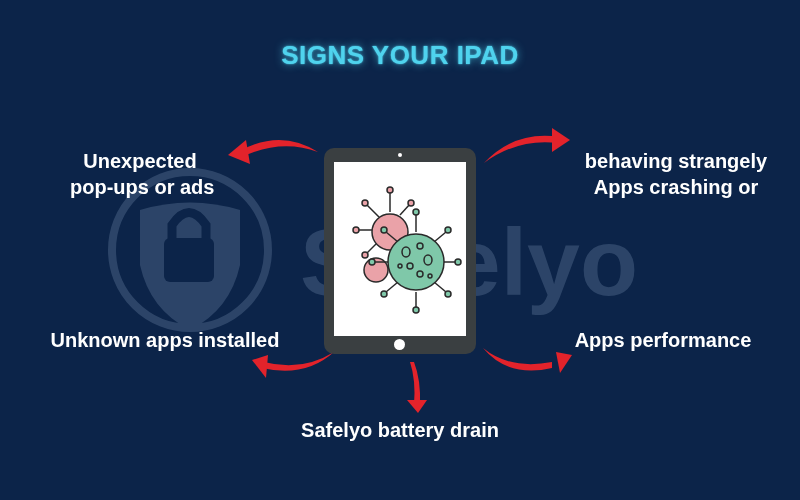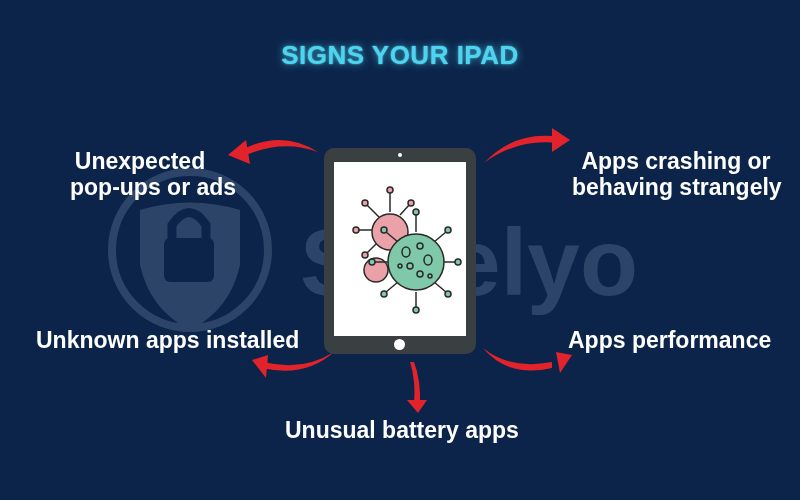--- a/index.html
+++ b/index.html
@@ -2,21 +2,21 @@
 <html><head>
 <meta charset="utf-8">
 <style>
   html, body { margin:0; padding:0; }
   body { width:800px; height:500px; background:#0c2449; overflow:hidden; position:relative;
          font-family:"Liberation Sans", "DejaVu Sans", sans-serif; }
   .title { position:absolute; left:0; width:800px; top:40px; text-align:center;
            color:#4fd3ee; font-weight:bold; font-size:26px; line-height:30px; letter-spacing:0.5px;
            text-shadow:0 0 8px rgba(79,211,238,0.7), 0 0 2px rgba(79,211,238,0.9); }
   .title div { display:block; }
-  .label { position:absolute; color:#ffffff; font-weight:bold; font-size:23px; line-height:26px; text-align:center; white-space:nowrap; }
+  .label { position:absolute; color:#ffffff; font-weight:bold; font-size:20px; line-height:26px; text-align:center; white-space:nowrap; }
   .watermark { position:absolute; left:0; top:0; width:800px; height:500px; pointer-events:none; }
   .tablet { position:absolute; left:324px; top:148px; width:152px; height:206px; background:#3a3f41; border-radius:10px; }
   .screen { position:absolute; left:10px; top:14px; width:132px; height:174px; background:#ffffff; }
   .cam { position:absolute; left:74px; top:5px; width:4px; height:4px; border-radius:50%; background:#ffffff; }
   .home { position:absolute; left:70px; top:191px; width:11px; height:11px; border-radius:50%; background:#ffffff; }
   svg.arrows { position:absolute; left:0; top:0; }
 </style>
 </head>
 <body>
 
@@ -117,18 +117,18 @@
     </svg>
   </div>
   <div class="home"></div>
 </div>
 
 <div class="label" style="left:70px; top:148px; width:140px;">
   <div>Unexpected</div>
   <div>pop-ups or ads</div>
 </div>
 <div class="label" style="left:572px; top:148px; width:208px;">
+  <div>behaving strangely</div>
   <div>Apps crashing or</div>
-  <div>behaving strangely</div>
 </div>
-<div class="label" style="left:36px; top:327px; width:244px;">Unknown apps installed</div>
+<div class="label" style="left:43px; top:327px; width:244px;">Unknown apps installed</div>
 <div class="label" style="left:568px; top:327px; width:190px;">Apps performance</div>
-<div class="label" style="left:285px; top:417px; width:230px;">Unusual battery apps</div>
+<div class="label" style="left:285px; top:417px; width:230px;">Safelyo battery drain</div>
 
 </body></html>

